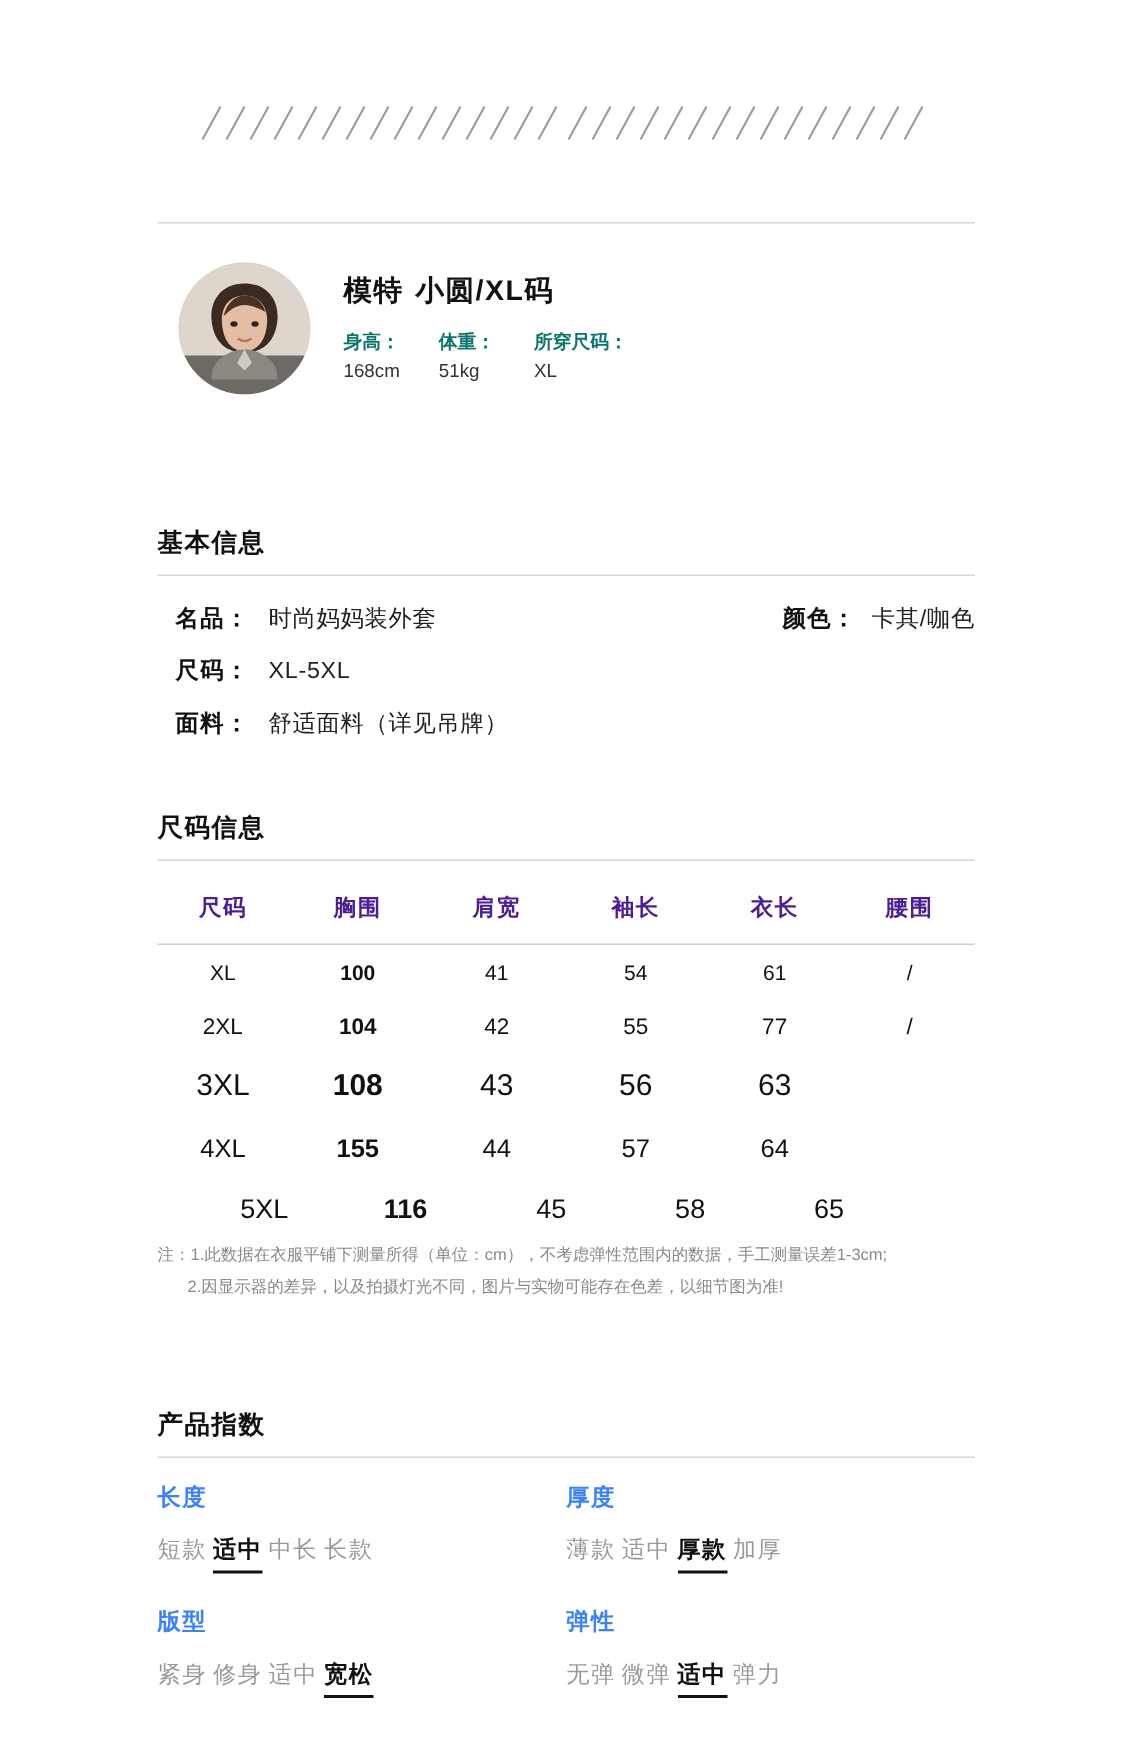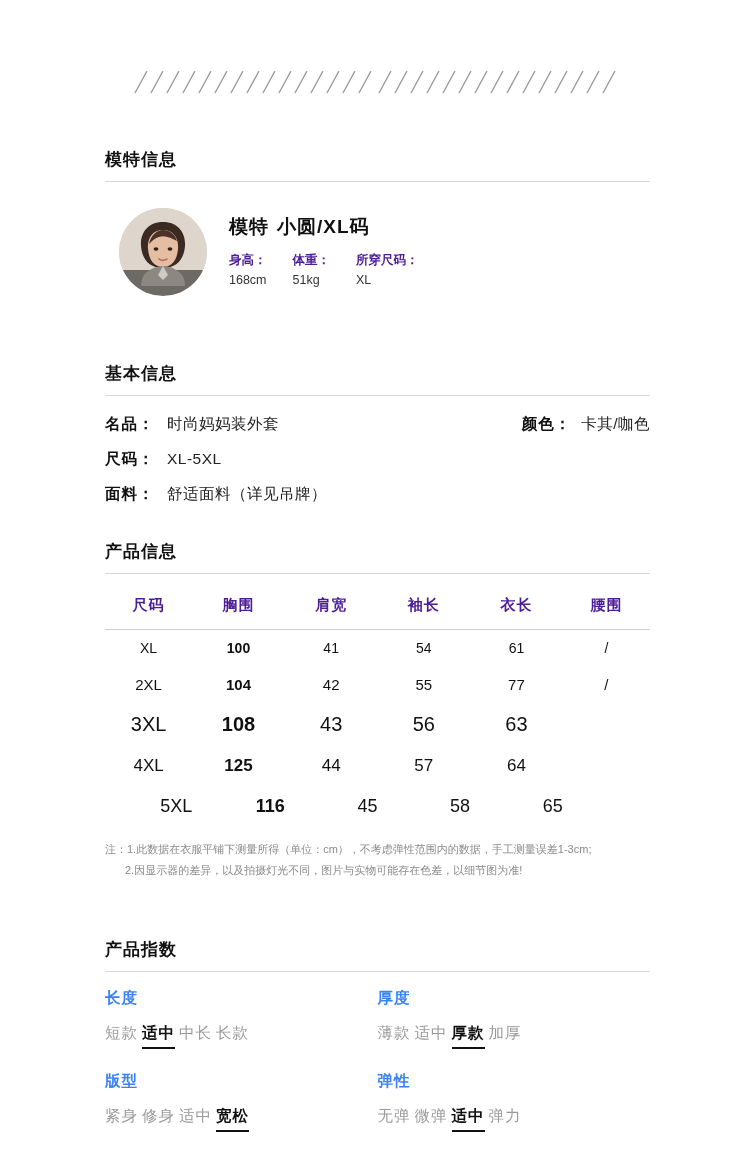--- a/index.html
+++ b/index.html
@@ -106,34 +106,34 @@
     display: flex;
     gap: 26px;
   }
   .spec {
     font-size: 12.5px;
     line-height: 1.55;
     color: #333;
   }
   .spec .spec-label {
     font-weight: 700;
-    color: #4c1d95;
+    color: #0f766e;
     display: block;
-    font-family: Liberation Mono, monospace;
   }
   .spec .spec-value {
     color: #333;
     display: block;
   }
 
   
-  #basic-section { top: 362px; }
+  #basic-section { top: 350px; }
   .basic-body {
     padding-top: 18px;
     position: relative;
+    margin-left: 12px;
   }
   .kv-row {
     display: flex;
     align-items: baseline;
     margin-bottom: 14px;
     font-size: 15.5px;
   }
   .kv-label {
     font-weight: 700;
     color: #111;
@@ -183,21 +183,20 @@
   .size-table tbody tr:nth-child(5) td { font-size: 18px; text-align: right; }
   .size-table td.c0 { font-weight: 400; }
   .size-table td.c1 { font-weight: 700; }
   .table-head-rule {
     height: 1px;
     background: #cfcfcf;
     width: 100%;
   }
 
   .notes {
-    margin-top: 12px;
     color: #8a8a8a;
     font-size: 11px;
     line-height: 1.9;
   }
   .notes .note-line { white-space: nowrap; }
   .notes .note-indent { padding-left: 20px; }
 
   
   #index-section { top: 938px; }
   .index-grid {
@@ -275,21 +274,20 @@
           <line x1="180" y1="24" x2="192" y2="2"></line>
         <line x1="196" y1="24" x2="208" y2="2"></line>
           <line x1="212" y1="24" x2="224" y2="2"></line>
         <line x1="228" y1="24" x2="240" y2="2"></line>
       </g>
     </svg>
   </div>
 </div>
 
 <div class="section" id="model-section">
-  <div class="section-title">模特信息</div>
   <div class="rule"></div>
 
   <div class="model-body">
     <div class="avatar">
       <svg width="88" height="88" viewBox="0 0 88 88">
         <defs>
           <clipPath id="cl">
               <circle cx="44" cy="44" r="44"></circle>
             </clipPath>
         </defs>
@@ -349,21 +347,21 @@
     </div>
 
     <div class="color-row">
       <span class="kv-label">颜色：</span>
       <span class="kv-value">卡其/咖色</span>
     </div>
   </div>
 </div>
 
 <div class="section" id="size-section">
-  <div class="section-title">产品信息</div>
+  <div class="section-title">尺码信息</div>
   <div class="rule"></div>
 
   <table class="size-table">
     <thead>
       <tr>
         <th style="width:16%">尺码</th>
         <th style="width:17%">胸围</th>
         <th style="width:17%">肩宽</th>
         <th style="width:17%">袖长</th>
         <th style="width:17%">衣长</th>
@@ -393,21 +391,21 @@
       <tr>
         <td class="c0">3XL</td>
         <td class="c1">108</td>
         <td>43</td>
         <td>56</td>
         <td>63</td>
         <td></td>
       </tr>
       <tr>
         <td class="c0">4XL</td>
-        <td class="c1">125</td>
+        <td class="c1">155</td>
         <td>44</td>
         <td>57</td>
         <td>64</td>
         <td></td>
       </tr>
       <tr>
         <td class="c0">5XL</td>
         <td class="c1">116</td>
         <td>45</td>
         <td>58</td>

